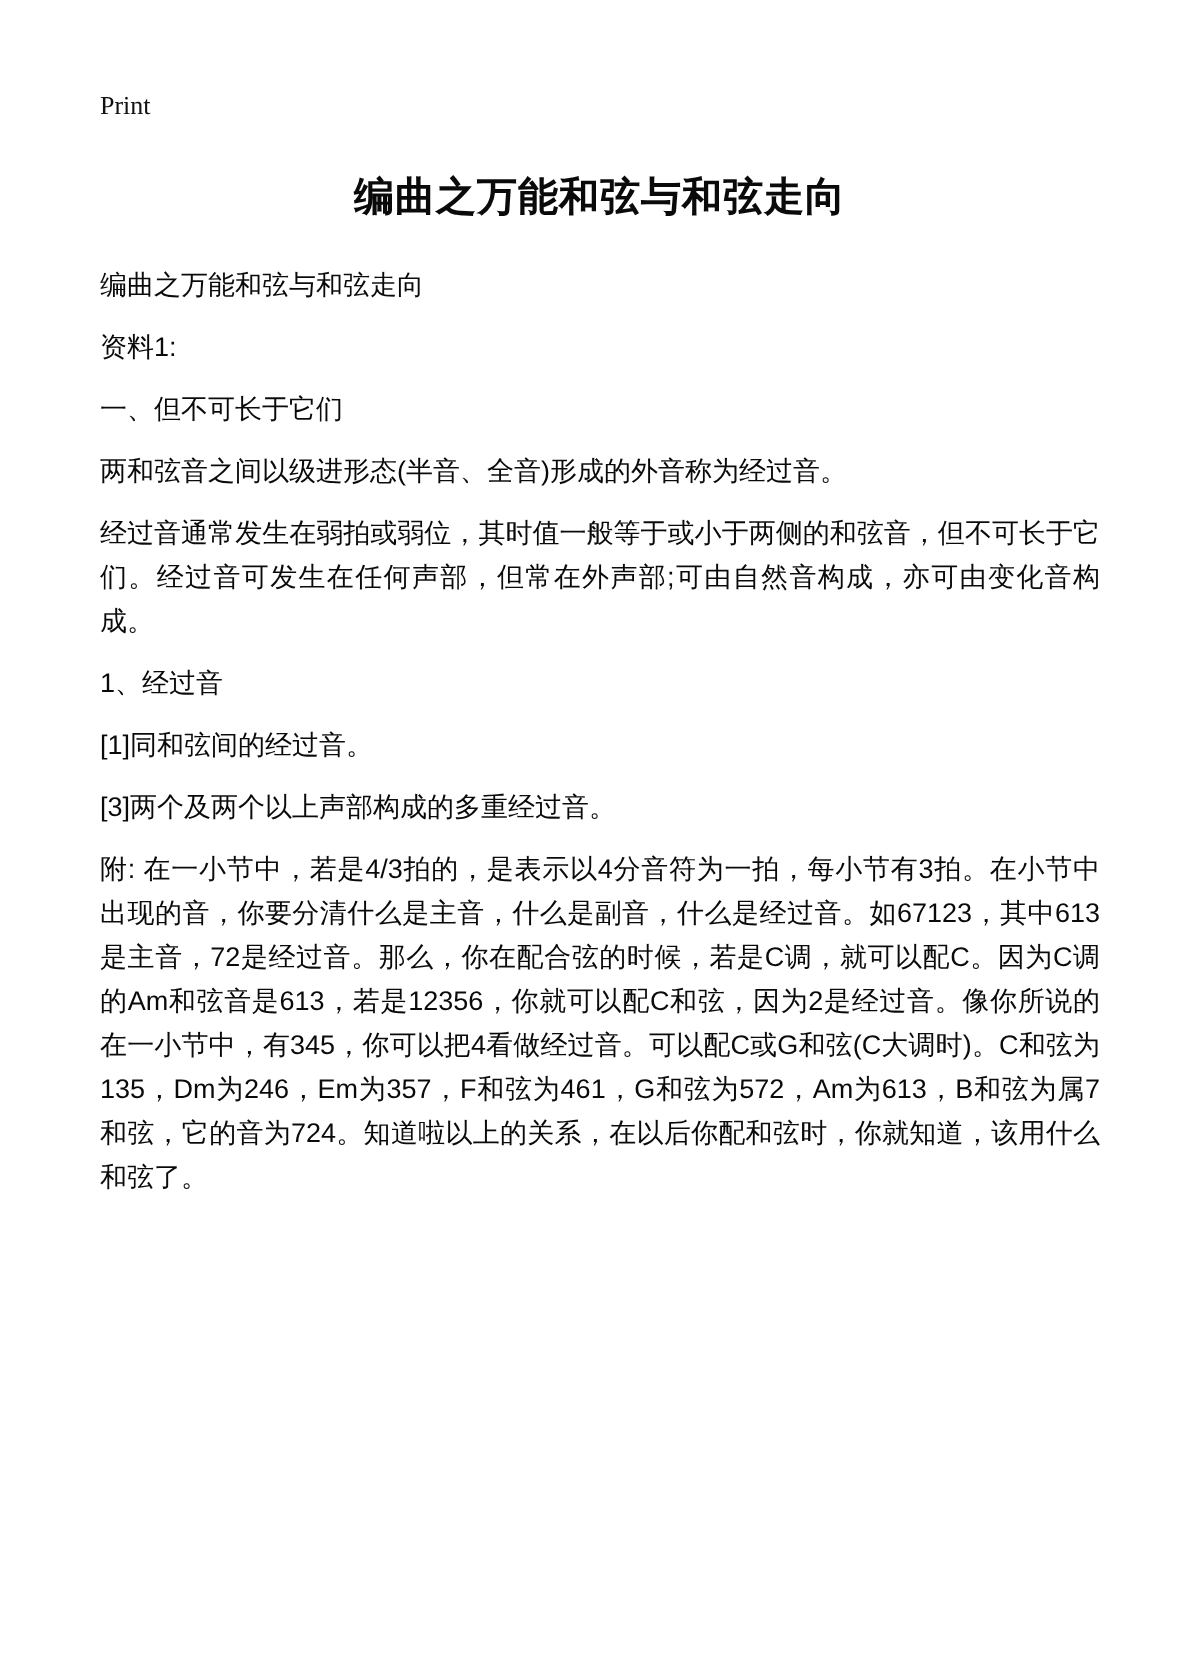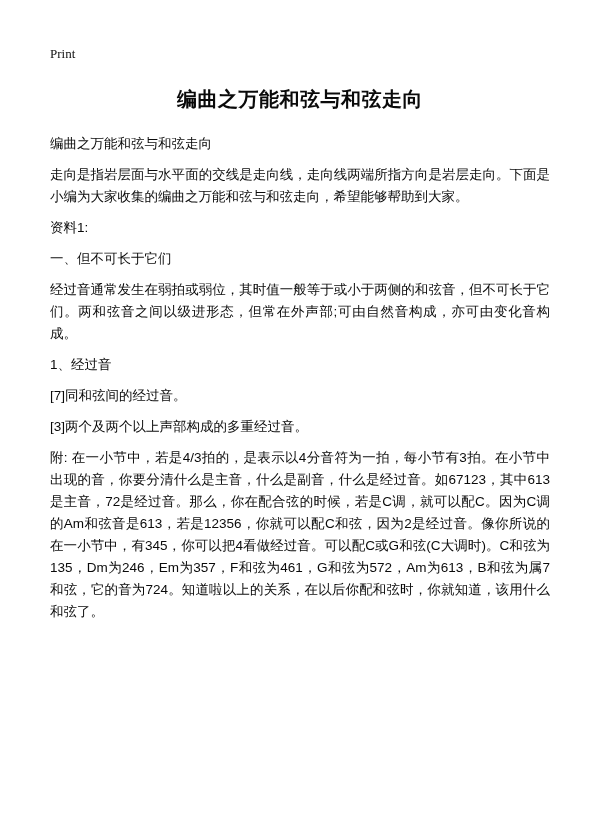--- a/index.html
+++ b/index.html
@@ -50,32 +50,32 @@
 <div class="page">
 
   <div>
     <span class="print-link">Print</span>
   </div>
 
   <h1 class="doc-title">编曲之万能和弦与和弦走向</h1>
 
   <p class="block">编曲之万能和弦与和弦走向</p>
 
-  <p class="block">走向是指岩层面与水平面的交线是走向线，走向线两端所指方向是岩层走向。下面是小编为大家收集的编曲之万能和弦与和弦走向，希望能够帮助到大家。</p>
 
   <p class="block bold">资料1:</p>
 
   <p class="block">一、但不可长于它们</p>
 
+  <p class="block">两和弦音之间以级进形态(半音、全音)形成的外音称为经过音。</p>
 
-  <p class="block">经过音通常发生在弱拍或弱位，其时值一般等于或小于两侧的和弦音，但不可长于它们。两和弦音之间以级进形态，但常在外声部;可由自然音构成，亦可由变化音构成。</p>
+  <p class="block">经过音通常发生在弱拍或弱位，其时值一般等于或小于两侧的和弦音，但不可长于它们。经过音可发生在任何声部，但常在外声部;可由自然音构成，亦可由变化音构成。</p>
 
   <p class="block">1、经过音</p>
 
-  <p class="block">[7]同和弦间的经过音。</p>
+  <p class="block">[1]同和弦间的经过音。</p>
 
 
   <p class="block">[3]两个及两个以上声部构成的多重经过音。</p>
 
 
   <p class="block">附: 在一小节中，若是4/3拍的，是表示以4分音符为一拍，每小节有3拍。在小节中出现的音，你要分清什么是主音，什么是副音，什么是经过音。如67123，其中613是主音，72是经过音。那么，你在配合弦的时候，若是C调，就可以配C。因为C调的Am和弦音是613，若是12356，你就可以配C和弦，因为2是经过音。像你所说的在一小节中，有345，你可以把4看做经过音。可以配C或G和弦(C大调时)。C和弦为135，Dm为246，Em为357，F和弦为461，G和弦为572，Am为613，B和弦为属7和弦，它的音为724。知道啦以上的关系，在以后你配和弦时，你就知道，该用什么和弦了。</p>
 
 </div>
 
 </body></html>

